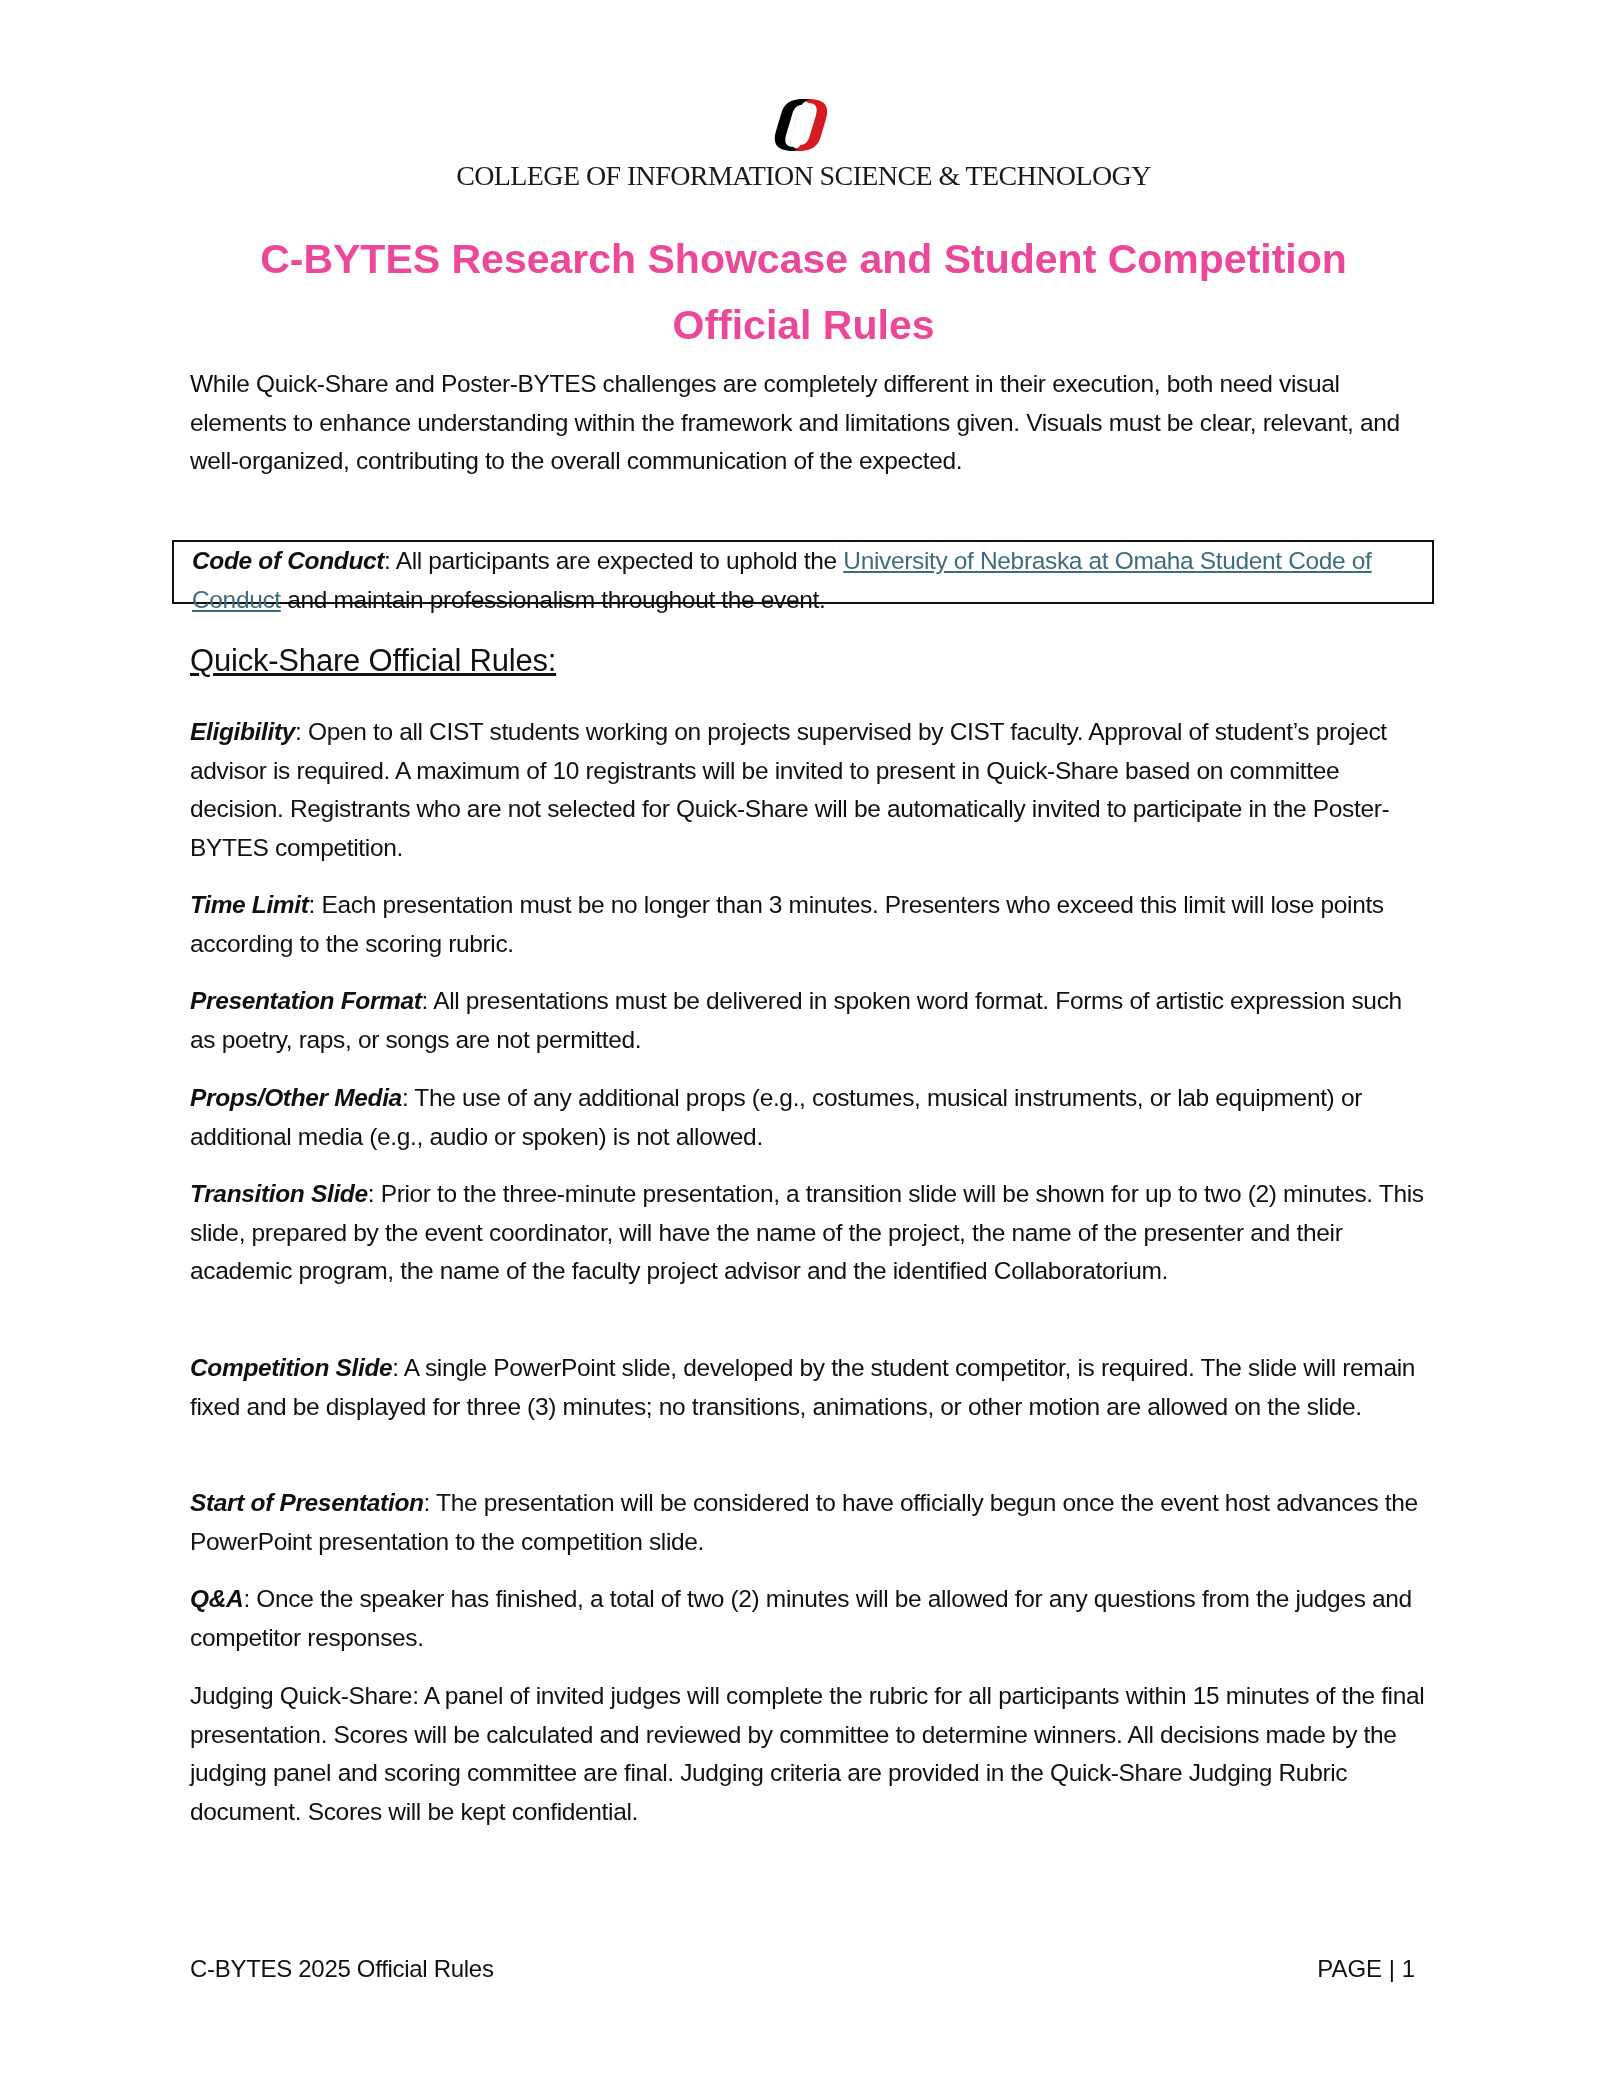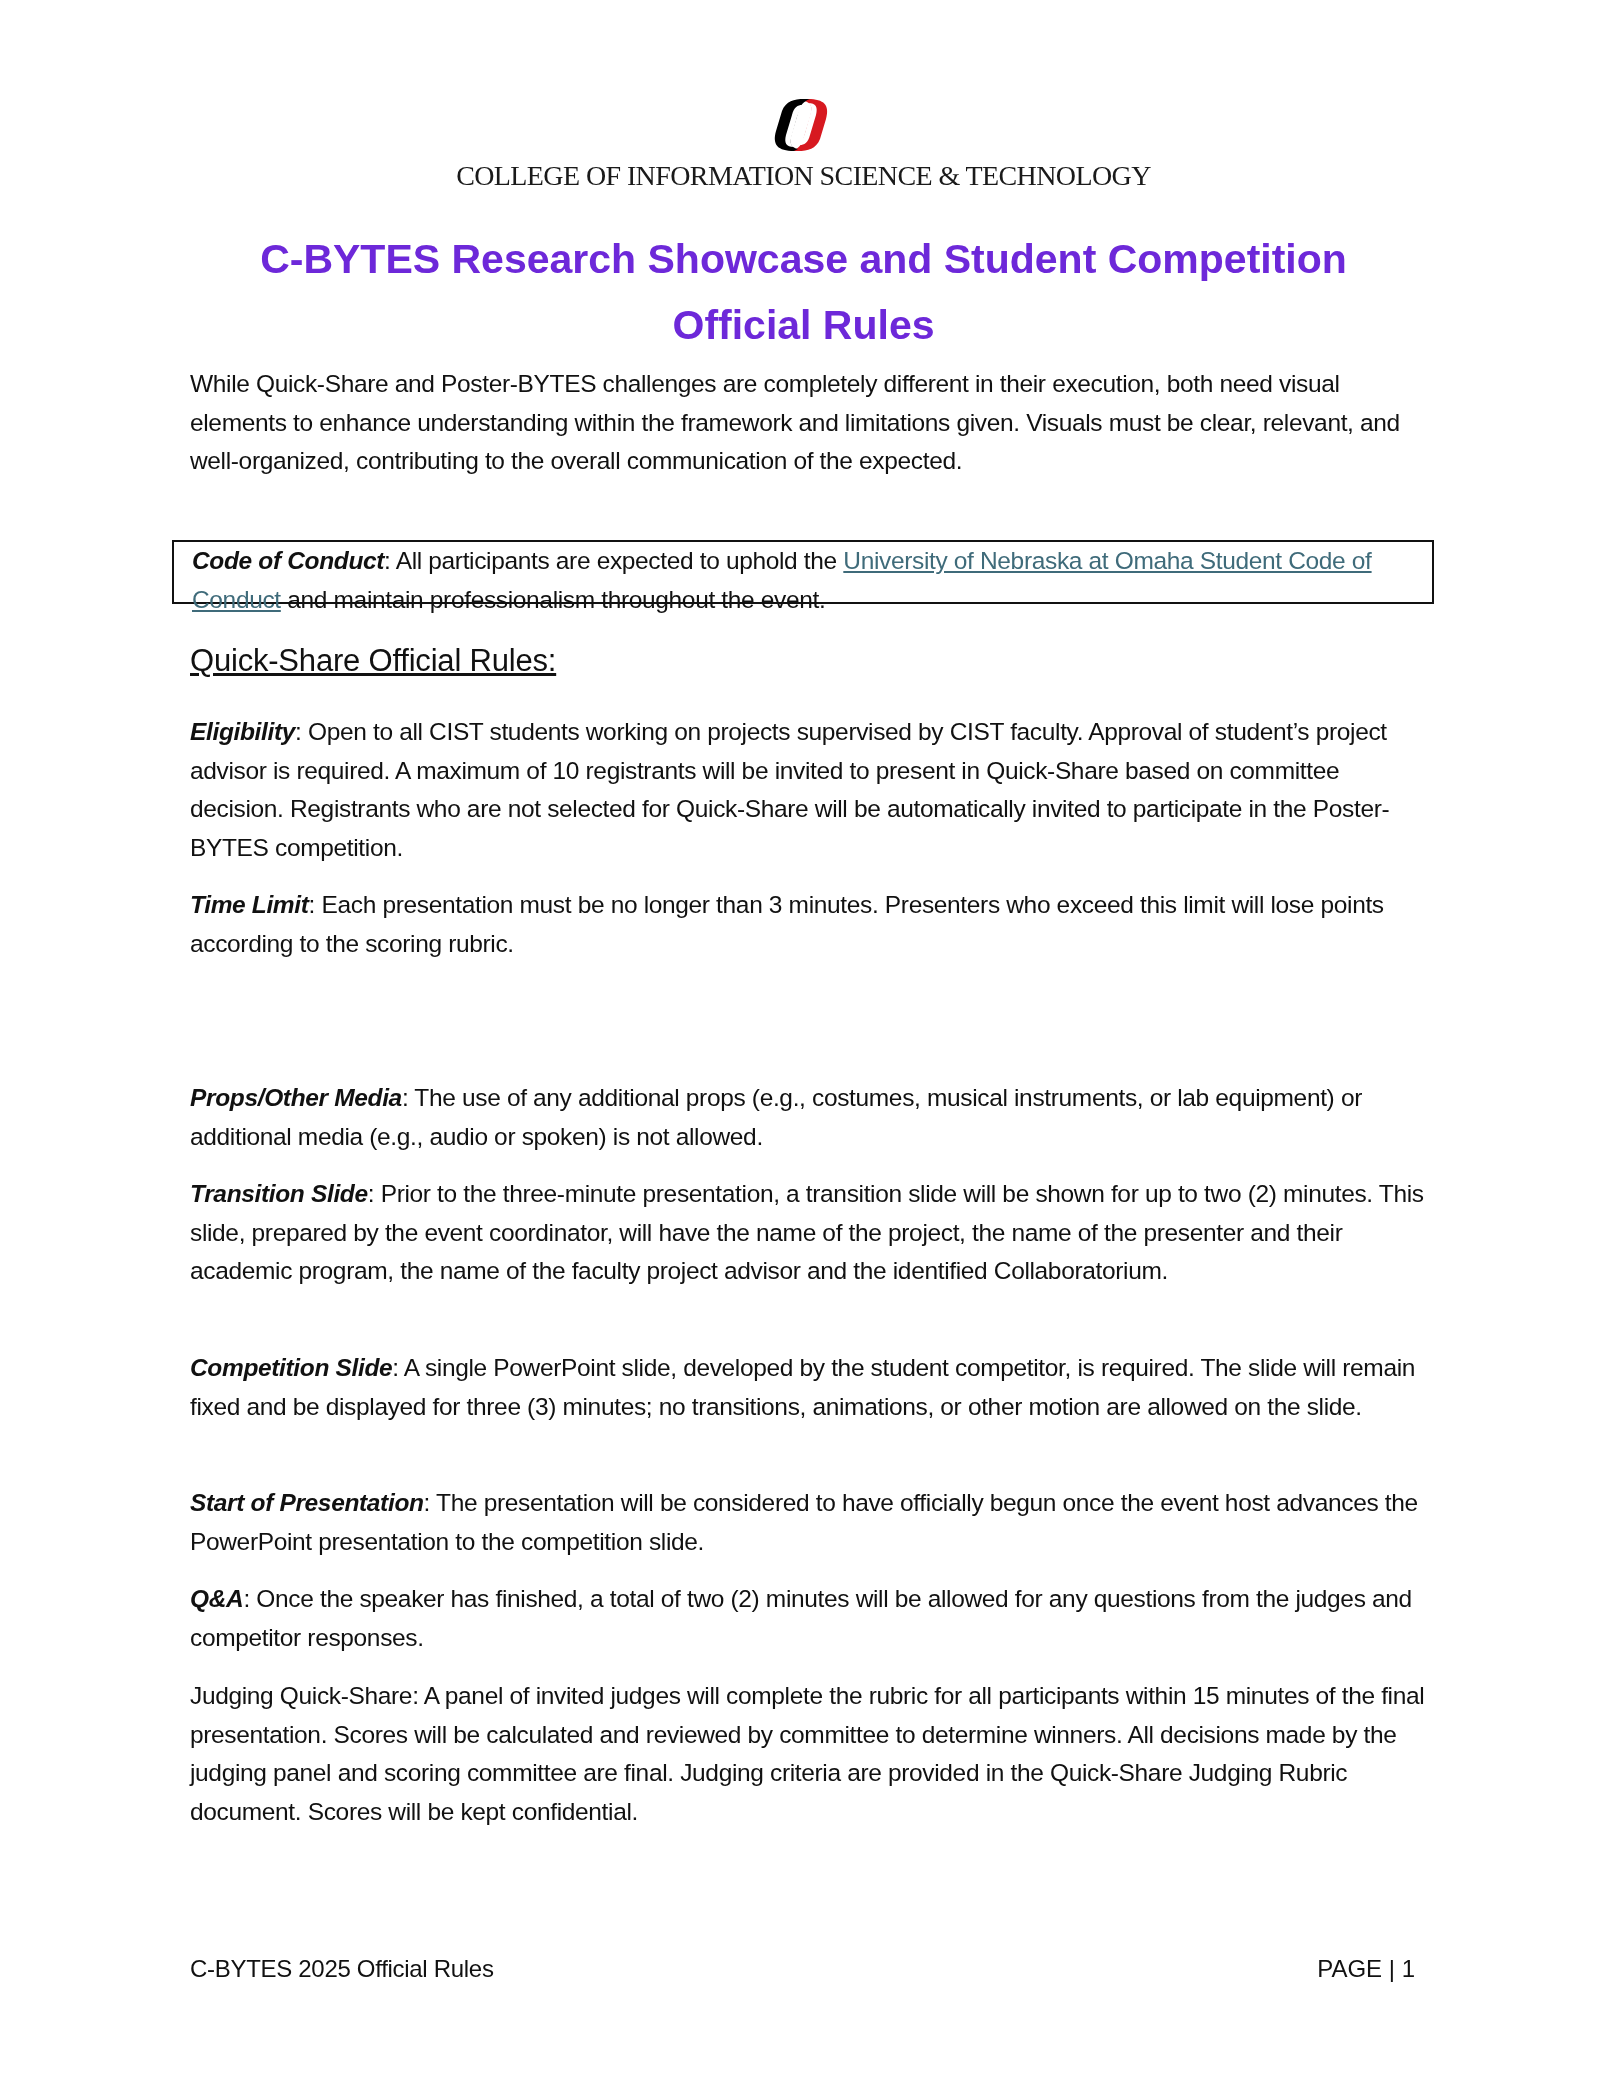--- a/index.html
+++ b/index.html
@@ -1,20 +1,20 @@
 <!DOCTYPE html>
 <html><head>
   <meta charset="utf-8">
   <style>
     html, body { margin: 0; padding: 0; background: #ffffff; }
     body { width: 1607px; height: 2079px; position: relative; font-family: "Liberation Sans", "DejaVu Sans", sans-serif; color: #111; }
     .page { position: absolute; left: 0; top: 0; width: 1607px; height: 2079px; }
     .logo { position: absolute; left: 768px; top: 97px; width: 66px; height: 56px; }
     .college { position: absolute; left: 0; width: 1607px; top: 160px; text-align: center; font-size: 28px; letter-spacing: -0.6px; color: #1a1a1a; font-family: Liberation Serif, serif; }
-    .title { position: absolute; left: 0; width: 1607px; text-align: center; font-weight: bold; font-size: 41px; color: #6d28d9; }
+    .title { position: absolute; left: 0; width: 1607px; text-align: center; font-weight: bold; font-size: 41px; color: #ec4899; }
     .t1 { top: 236px; }
     .t2 { top: 302px; }
     .para { position: absolute; left: 190px; width: 1240px; font-size: 24.5px; line-height: 38.5px; letter-spacing: -0.35px; }
     .intro { top: 365px; }
     .conduct-box { position: absolute; left: 172px; top: 540px; width: 1262px; height: 64px; border: 2px solid #111; box-sizing: border-box; }
     .conduct-text { position: absolute; left: 18px; top: 0; width: 1230px; font-size: 24.5px; line-height: 38.5px; letter-spacing: -0.35px; }
     .link { color: #3f6b7a; text-decoration: underline; }
     .lead { font-weight: bold; font-style: italic; }
     .lead-plain { font-weight: normal; }
     .section-h { position: absolute; left: 190px; top: 643px; font-size: 31px; font-weight: normal; text-decoration: underline; letter-spacing: -0.2px; }
@@ -43,20 +43,21 @@
   <div class="conduct-box">
     <p class="conduct-text" style="margin:0;"><span class="lead">Code of Conduct</span><span>: All participants are expected to uphold the </span><a class="link" href="#">University of Nebraska at Omaha Student Code of Conduct</a><span> and maintain professionalism throughout the event.</span></p>
   </div>
 
   <div class="section-h">Quick-Share Official Rules:</div>
 
   <p class="para" style="margin:0; top:713px;"><span class="lead">Eligibility</span><span>: Open to all CIST students working on projects supervised by CIST faculty. Approval of student’s project advisor is required. A maximum of 10 registrants will be invited to present in Quick-Share based on committee decision. Registrants who are not selected for Quick-Share will be automatically invited to participate in the Poster-BYTES competition.</span></p>
 
   <p class="para" style="margin:0; top:886px;"><span class="lead">Time Limit</span><span>: Each presentation must be no longer than 3 minutes. Presenters who exceed this limit will lose points according to the scoring rubric.</span></p>
 
+  <p class="para" style="margin:0; top:982px;"><span class="lead">Presentation Format</span><span>: All presentations must be delivered in spoken word format. Forms of artistic expression such as poetry, raps, or songs are not permitted.</span></p>
 
   <p class="para" style="margin:0; top:1079px;"><span class="lead">Props/Other Media</span><span>: The use of any additional props (e.g., costumes, musical instruments, or lab equipment) or additional media (e.g., audio or spoken) is not allowed.</span></p>
 
   <p class="para" style="margin:0; top:1175px;"><span class="lead">Transition Slide</span><span>: Prior to the three-minute presentation, a transition slide will be shown for up to two (2) minutes. This slide, prepared by the event coordinator, will have the name of the project, the name of the presenter and their academic program, the name of the faculty project advisor and the identified Collaboratorium.</span></p>
 
   <p class="para" style="margin:0; top:1349px;"><span class="lead">Competition Slide</span><span>: A single PowerPoint slide, developed by the student competitor, is required. The slide will remain fixed and be displayed for three (3) minutes; no transitions, animations, or other motion are allowed on the slide.</span></p>
 
   <p class="para" style="margin:0; top:1484px;"><span class="lead">Start of Presentation</span><span>: The presentation will be considered to have officially begun once the event host advances the PowerPoint presentation to the competition slide.</span></p>
 
   <p class="para" style="margin:0; top:1580px;"><span class="lead">Q&amp;A</span><span>: Once the speaker has finished, a total of two (2) minutes will be allowed for any questions from the judges and competitor responses.</span></p>

